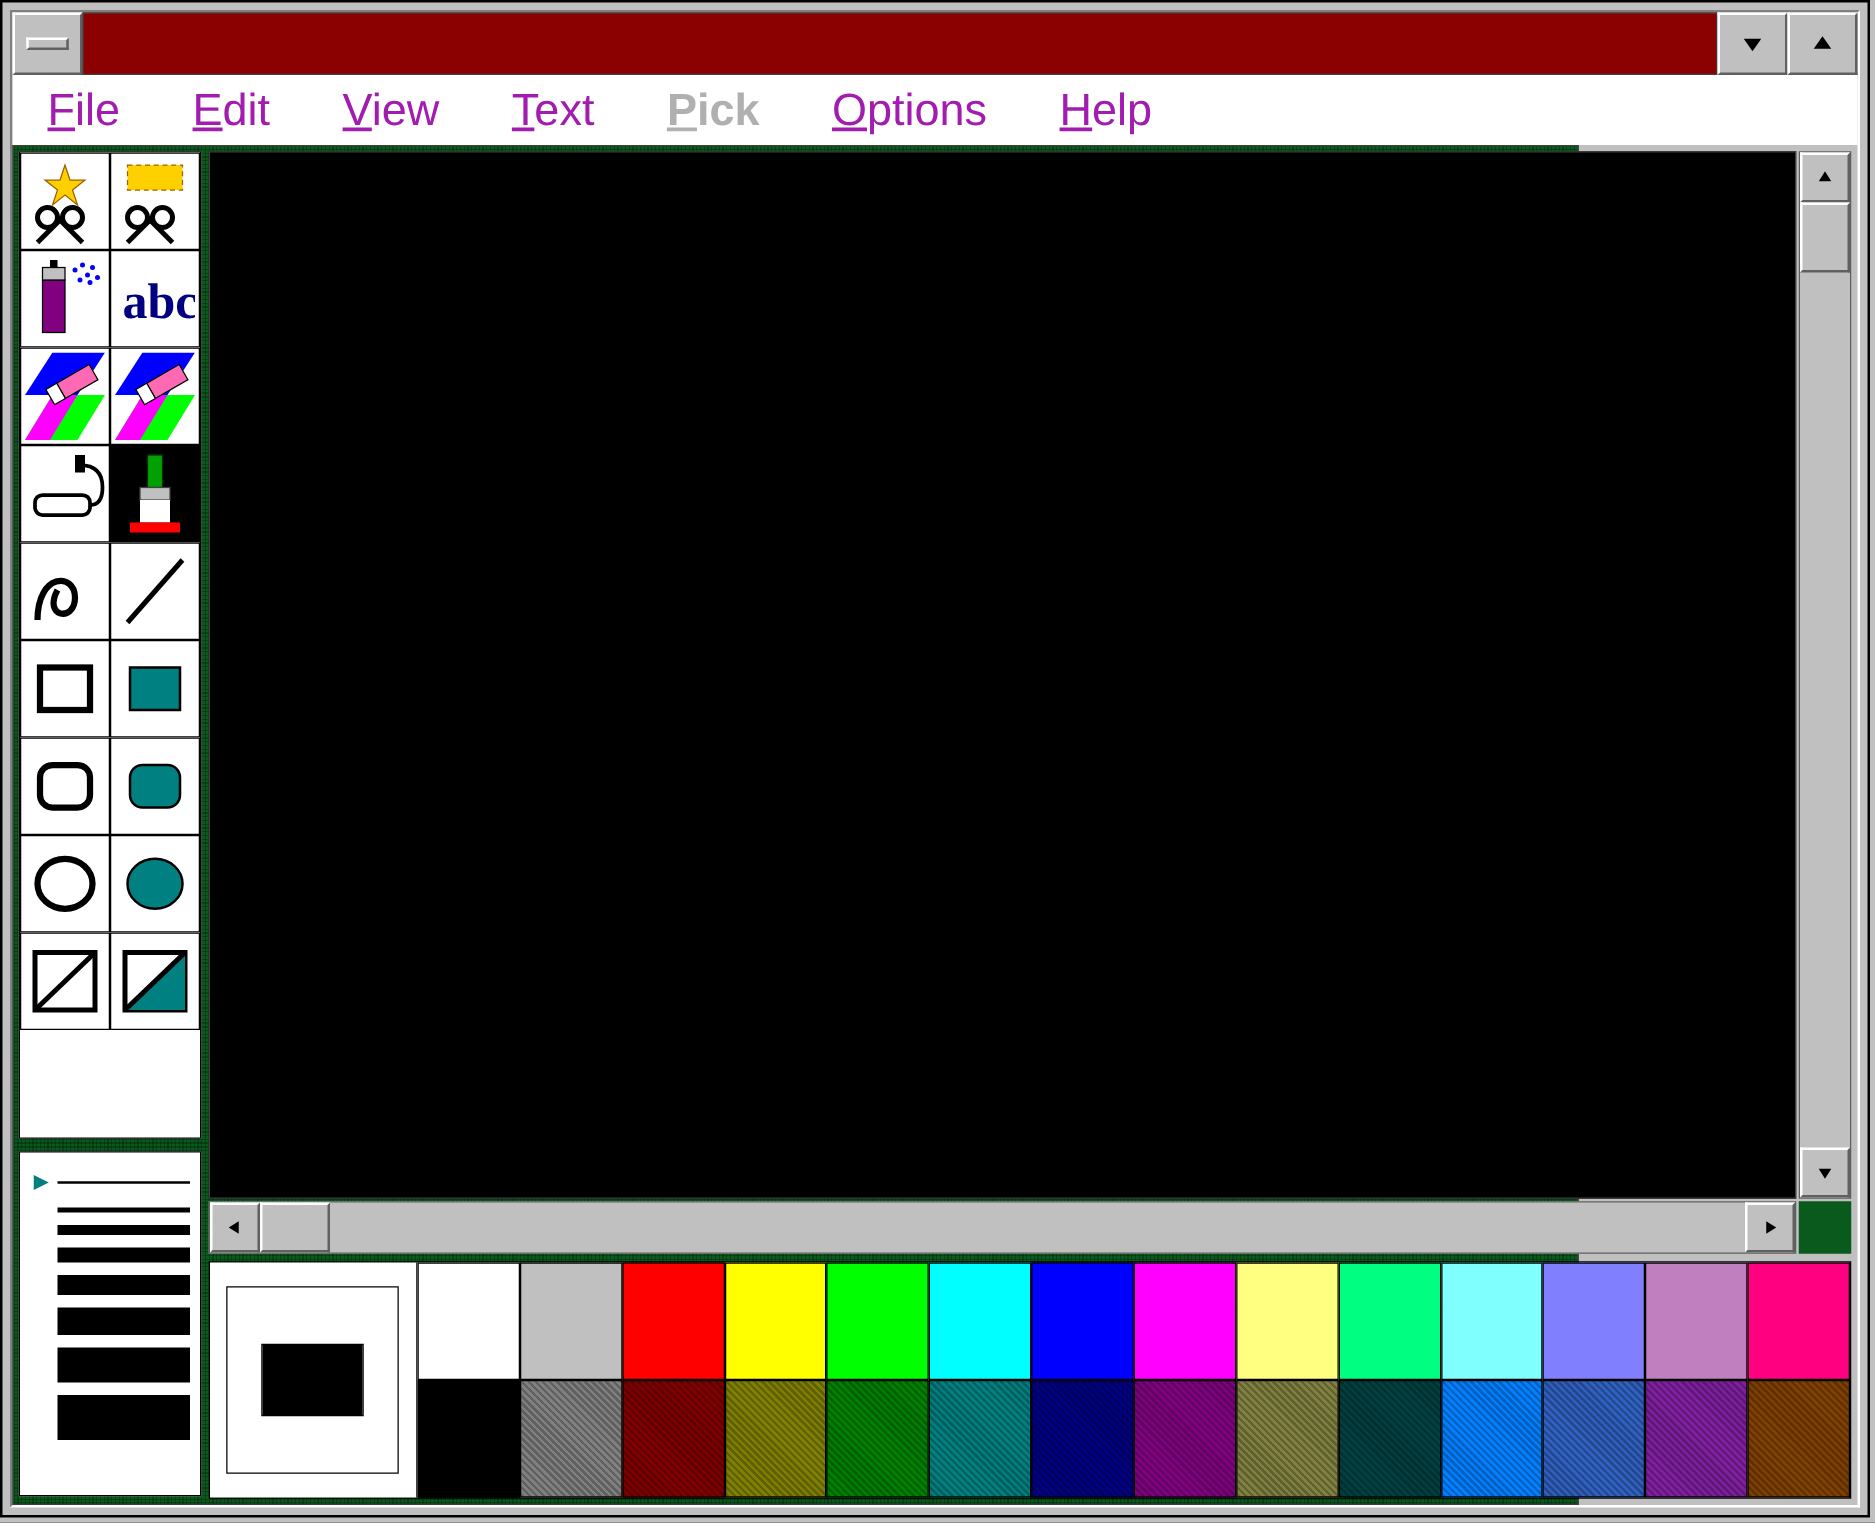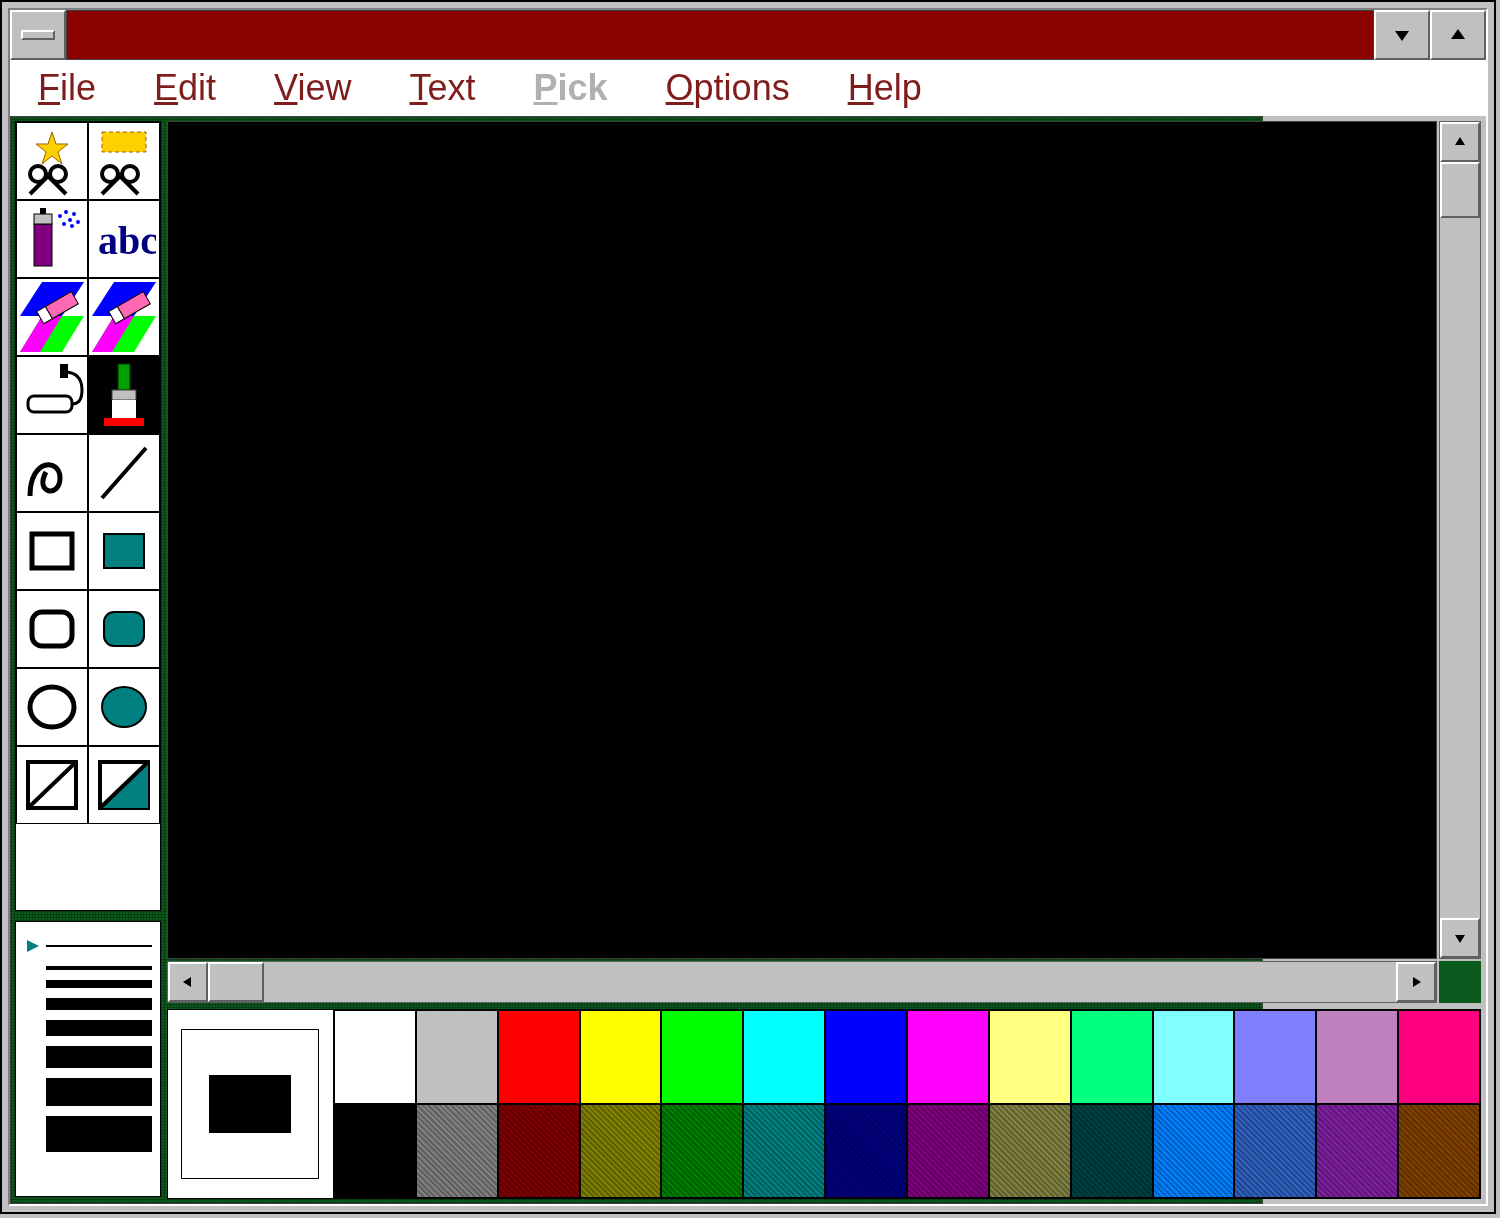--- a/index.html
+++ b/index.html
@@ -73,21 +73,21 @@
     height: 56px;
     background: #ffffff;
     display: flex;
     align-items: center;
     font-size: 36px;
     padding-left: 28px;
     box-sizing: border-box;
   }
   .menu-item {
     margin-right: 58px;
-    color: #7f1d1d;
+    color: #a21caf;
     cursor: default;
   }
   .menu-item.disabled { color: #b0b0b0; font-weight: bold; }
   .menu-item .ul { text-decoration: underline; }
 
   
   .client {
     position: absolute;
     left: 8px; top: 114px;
     width: 1253px;

